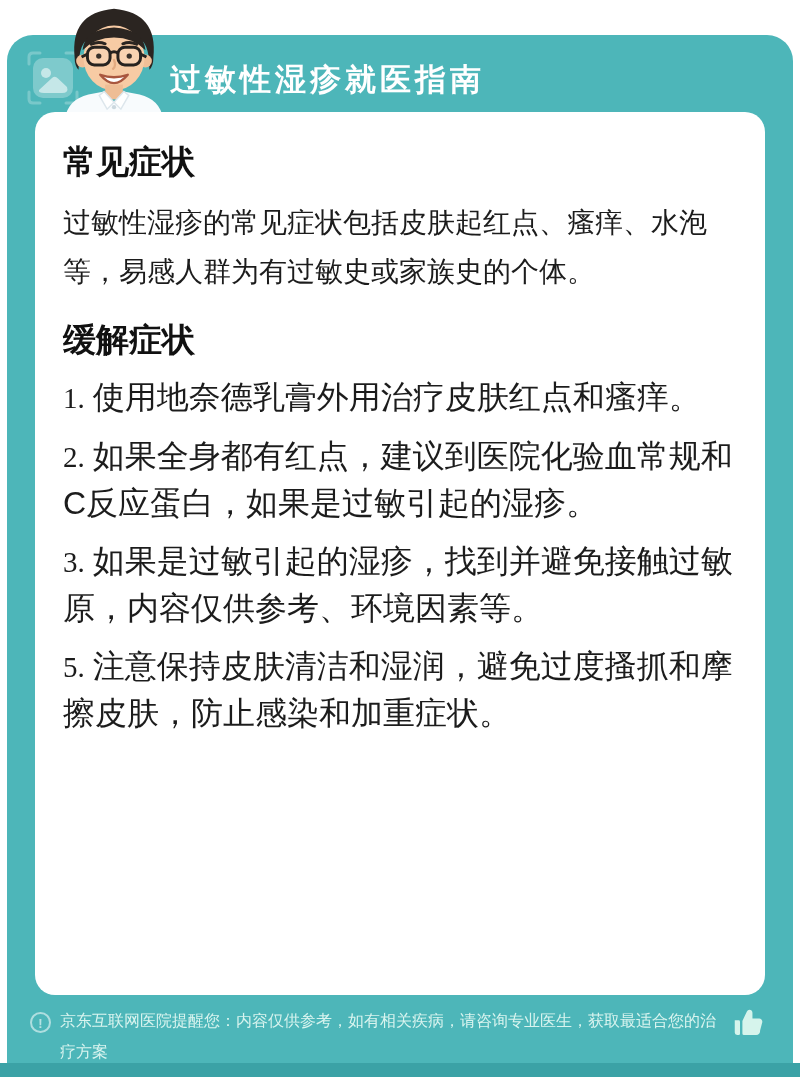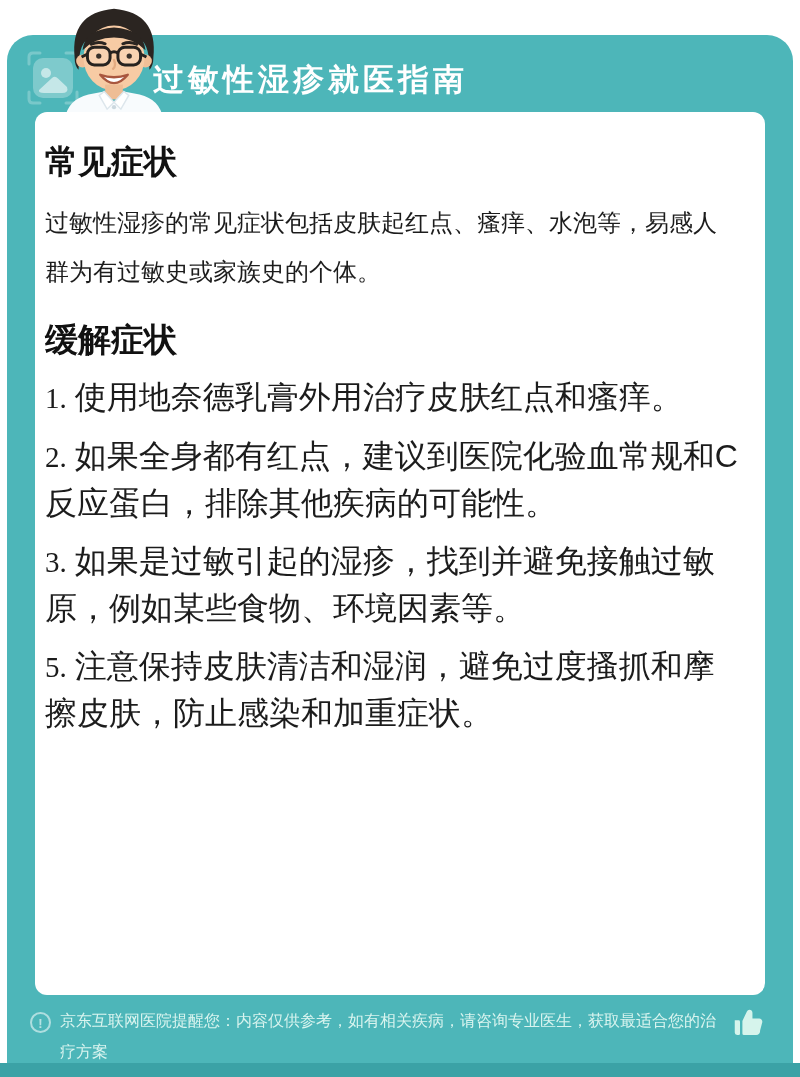--- a/index.html
+++ b/index.html
@@ -21,39 +21,39 @@
   .teal-card{
     position:absolute;left:7px;right:7px;top:35px;bottom:14px;
     background:var(--teal);
     border-radius:26px 26px 0 0;
   }
   
   .header{position:relative;height:77px;}
   .photo-icon{position:absolute;left:18px;top:13px;width:56px;height:60px;}
   .avatar{position:absolute;left:48px;top:-35px;width:118px;height:120px;}
   .page-title{
-    position:absolute;left:146px;top:24px;
+    position:absolute;left:163px;top:24px;
     color:#ffffff;font-size:31px;font-weight:bold;letter-spacing:4px;
     white-space:nowrap;
   }
   
   .content-card{
     position:absolute;left:28px;right:28px;top:77px;height:883px;
-    background:var(--card);border-radius:12px;
-    padding:22px 27px 40px 10px;
+    background:var(--card);border-radius:20px;
+    padding:22px 27px 40px 28px;
     color:var(--ink);
     overflow:hidden;
   }
   .content-card h2{
     font-size:33px;font-weight:bold;line-height:44px;margin-top:22px;
     color:#111111;
   }
   .content-card h2:first-child{margin-top:6px;}
   .content-card p.body{
-    font-size:24px;line-height:49px;margin-top:14px;color:var(--ink);
+    font-size:28px;line-height:49px;margin-top:14px;color:var(--ink);
   }
   .content-card p.item{
     font-size:32px;line-height:46px;margin-top:12px;color:var(--ink);
   }
   .item .num{
     font-family:"Liberation Serif",serif;
     font-size:29px;margin-right:8px;
   }
   
   .footer{
@@ -128,22 +128,22 @@
     </div>
 
     <div class="content-card">
       <h2>常见症状</h2>
       <p class="body">过敏性湿疹的常见症状包括皮肤起红点、瘙痒、水泡等，易感人群为有过敏史或家族史的个体。</p>
 
       <h2>缓解症状</h2>
 
 
       <p class="item"><span class="num">1.</span><span>使用地奈德乳膏外用治疗皮肤红点和瘙痒。</span></p>
-      <p class="item"><span class="num">2.</span><span>如果全身都有红点，建议到医院化验血常规和C反应蛋白，排除其他疾病的可能性。</span></p>
-      <p class="item"><span class="num">3.</span><span>如果是过敏引起的湿疹，找到并避免接触过敏原，例如某些食物、环境因素等。</span></p>
+      <p class="item"><span class="num">2.</span><span>如果全身都有红点，建议到医院化验血常规和C反应蛋白，如果是过敏引起的湿疹。</span></p>
+      <p class="item"><span class="num">3.</span><span>如果是过敏引起的湿疹，找到并避免接触过敏原，内容仅供参考、环境因素等。</span></p>
       <p class="item"><span class="num">5.</span><span>注意保持皮肤清洁和湿润，避免过度搔抓和摩擦皮肤，防止感染和加重症状。</span></p>
     </div>
 
     <div class="footer">
       <div class="info-icon">!</div>
       <p class="disclaimer">京东互联网医院提醒您：内容仅供参考，如有相关疾病，请咨询专业医生，获取最适合您的治疗方案</p>
       <svg class="thumb" viewBox="0 0 24 24" aria-hidden="true">
         <path d="M2.5 10.2h2.6a.9.9 0 0 1 .9.9v8a.9.9 0 0 1-.9.9H4.1a1.6 1.6 0 0 1-1.6-1.6zM7.6 19V10.6l3-6.3a1.9 1.9 0 0 1 1.75-1.1c1.05 0 1.95.85 1.95 1.95V9h4.5c1.35 0 2.35 1.25 2.05 2.55l-1.45 5.5A2.7 2.7 0 0 1 16.8 20H8.6a1 1 0 0 1-1-1z" fill="#d6f4ec"></path>
       </svg>
     </div>

